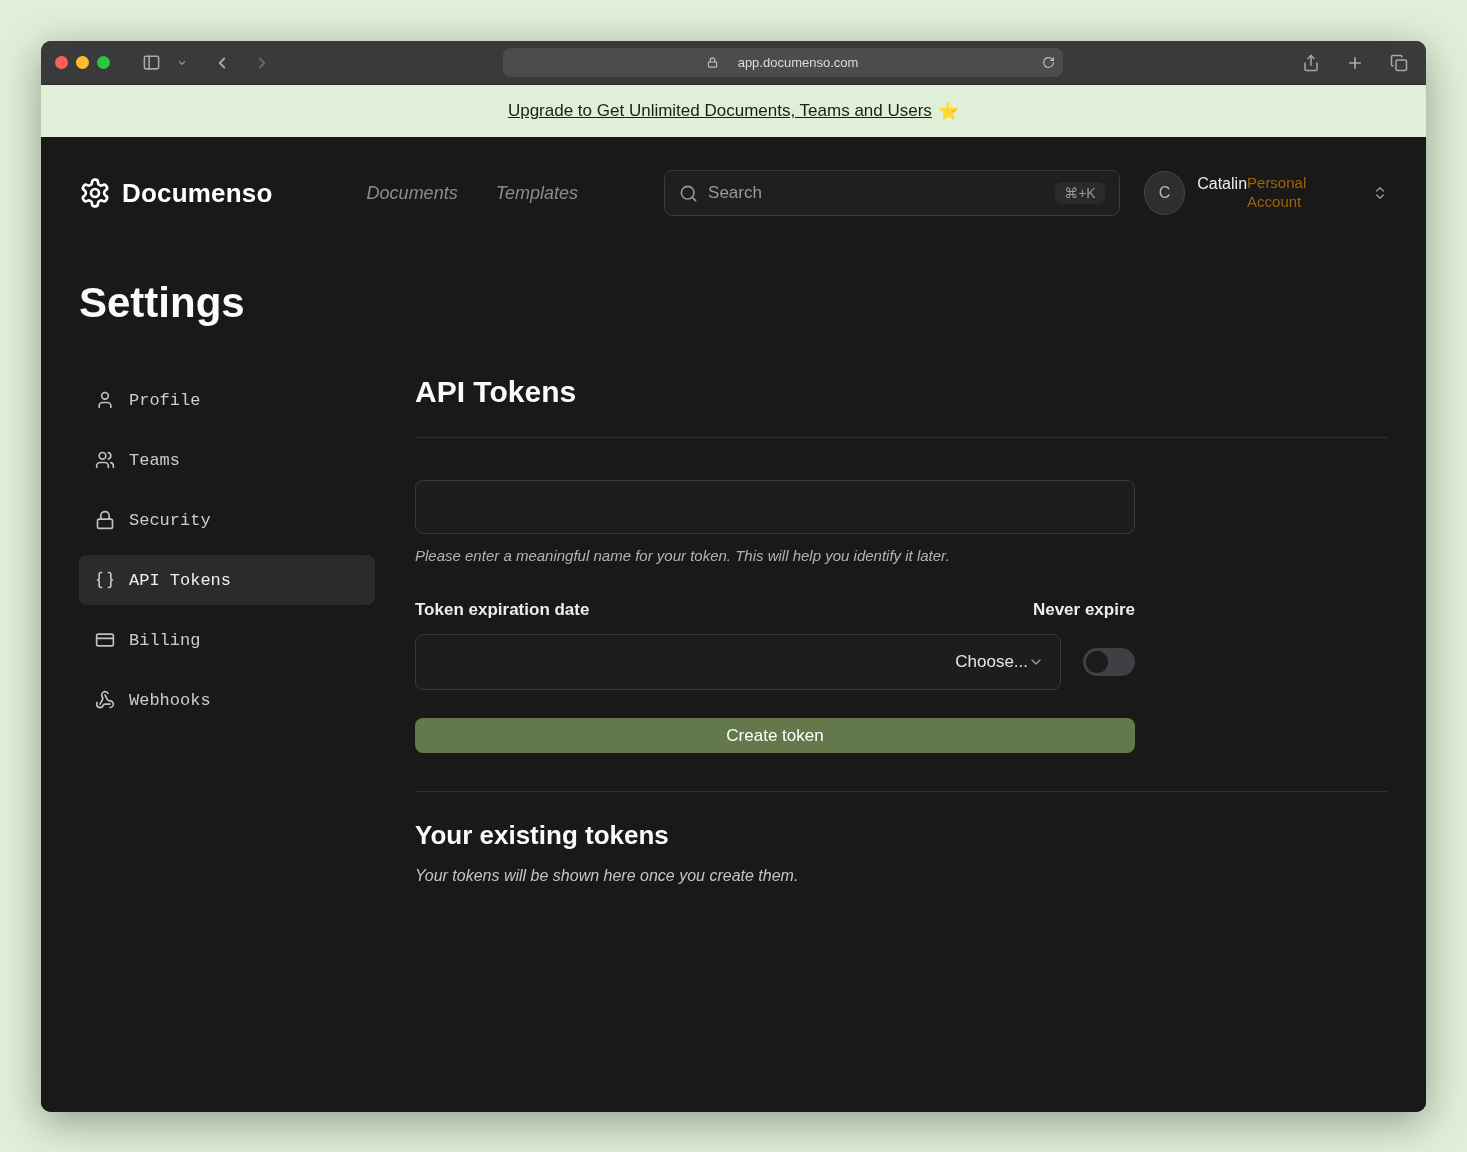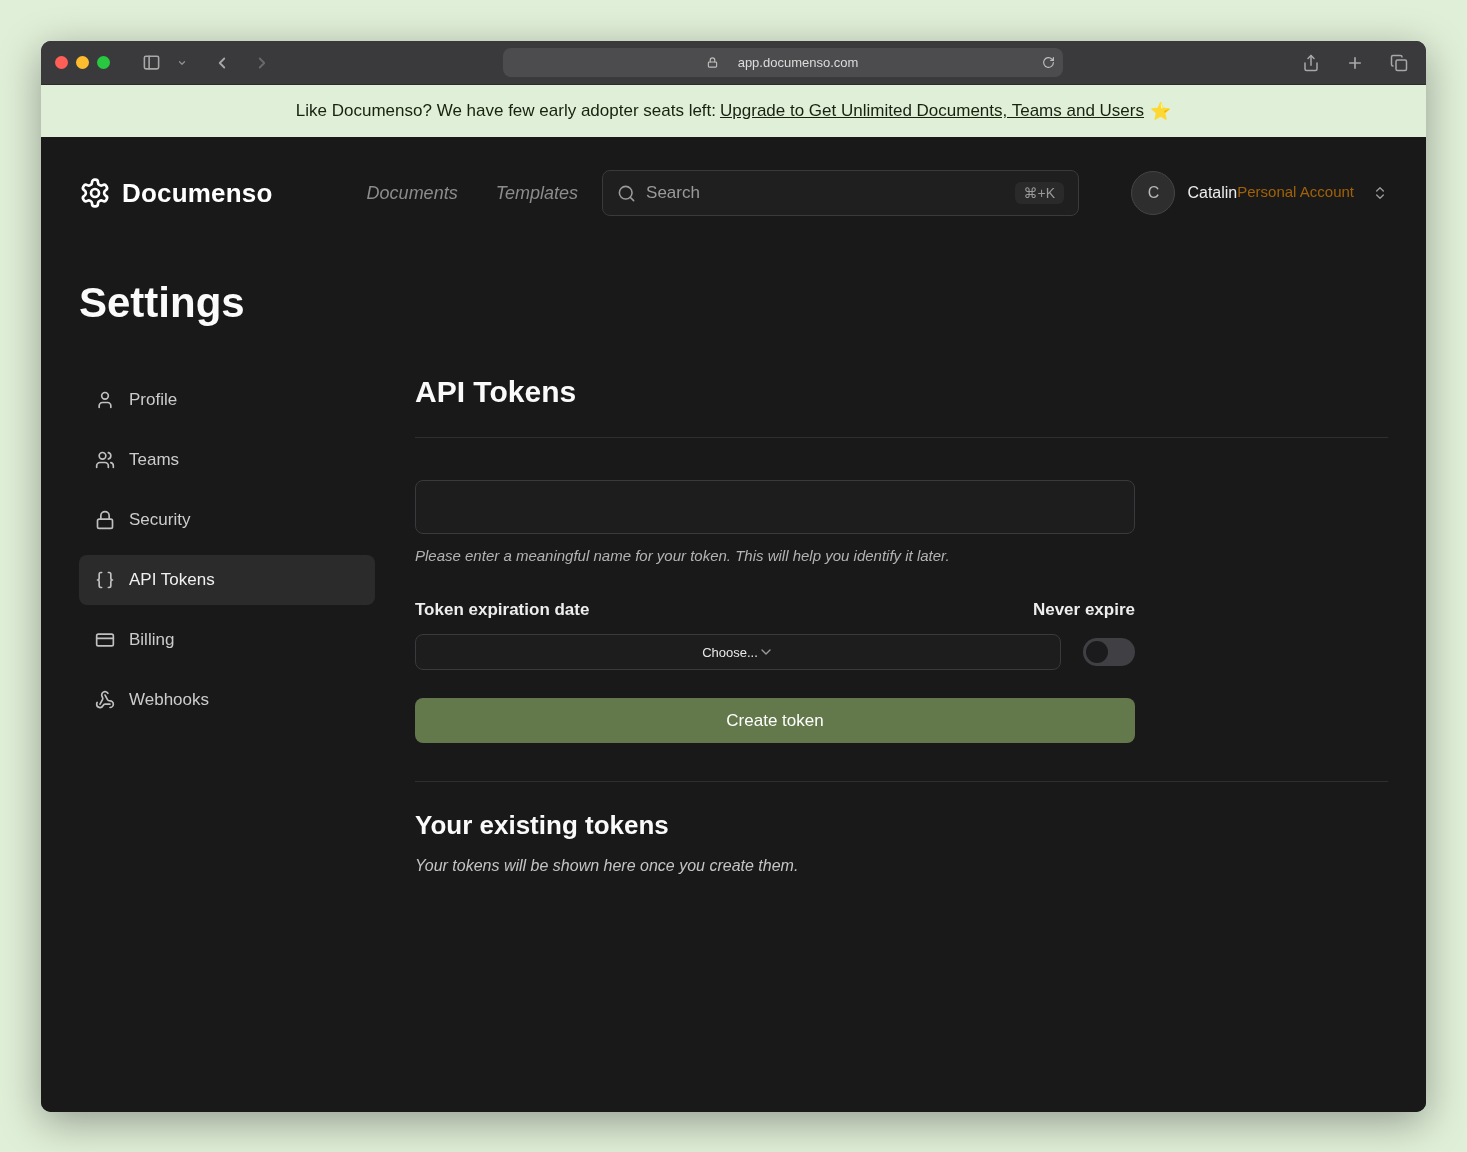--- a/index.html
+++ b/index.html
@@ -62,21 +62,21 @@
     height:975px; background:#191919; color:#ededed;
     padding:0 38px;
   }
   .app-header { display:flex; align-items:center; padding-top:26px; height:86px;gap:24px; }
   .brand { display:flex; align-items:center; gap:11px; cursor:pointer; }
   .brand .logo { color:#ffffff; }
   .brand .brand-name { font-size:26px; font-weight:bold; color:#ffffff; letter-spacing:.2px; }
   .top-nav { display:flex; gap:38px; margin-left:70px;font-style:italic; }
   .top-nav .nav-link { font-size:18px; color:#8c8c8c; cursor:pointer; }
   .search-box {
-    width:477px; height:46px;
+    margin-left:62px; width:477px; height:46px;
     border:1px solid #3a3a3c; border-radius:8px; background:#1f1f1f;
     display:flex; align-items:center; padding:0 14px; gap:10px; cursor:text;
   }
   .search-box .search-label { color:#9a9a9a; font-size:17px; flex:1; }
   .search-box .search-ic { color:#9a9a9a; }
   .search-box .shortcut {
     color:#9a9a9a; font-size:14px; background:#2a2a2a;
     border-radius:6px; padding:3px 9px;
   }
   .user-block { margin-left:auto; display:flex; align-items:center; gap:12px; cursor:pointer; }
@@ -88,21 +88,21 @@
   }
   .user-meta { display:flex; flex-direction:row; line-height:1.25; }
   .user-name { font-size:16px; color:#ededed; }
   .user-account { font-size:15px; color:#a16207; }
   .user-caret { color:#9a9a9a; margin-left:6px; }
 
   .page-title { font-size:42px; font-weight:bold; color:#fbfbfb; margin-top:56px; }
 
   
   .content { display:flex; margin-top:48px; gap:40px; }
-  .side { width:296px; flex-shrink:0; }
+  .side { width:296px; flex-shrink:0;font-family:Liberation Mono, monospace; }
   .side-item {
     height:50px; display:flex; align-items:center; gap:14px;
     padding:0 16px; border-radius:8px; margin-bottom:10px;
     color:#cccccc; font-size:17px; cursor:pointer;
   }
   .side-item .s-ic { color:#c0c0c0; }
   .side-item.active { background:#2b2b2b; color:#f0f0f0; }
 
   .main { flex:1; }
   .main-heading { font-size:30px; font-weight:bold; color:#fafafa; }
@@ -116,36 +116,36 @@
     margin-top:14px; width:720px; height:54px;
     background:#1d1d1d; border:1px solid #3a3a3c; border-radius:8px;
     color:#ededed; font-size:17px; padding:0 16px; outline:none;
     font-family:"Liberation Sans", sans-serif;
   }
   .hint { margin-top:13px; font-size:15px; font-style:italic; color:#b3b3b3; }
 
   .exp-row { margin-top:36px; display:flex; justify-content:space-between; align-items:flex-end; }
   .controls-row { margin-top:14px; display:flex; align-items:center; gap:22px; }
   .select {
-    flex:1; height:36px; border:1px solid #3a3a3c; border-radius:8px;
-    background:#1d1d1d; display:flex; align-items:center; justify-content:center;
-    padding:0 16px; color:#e8e8e8; font-size:13px; cursor:pointer;
+    flex:1; height:56px; border:1px solid #3a3a3c; border-radius:8px;
+    background:#1d1d1d; display:flex; align-items:center; justify-content:flex-end;
+    padding:0 16px; color:#e8e8e8; font-size:17px; cursor:pointer;
   }
   .select .sel-caret { color:#9a9a9a; }
   .toggle {
     width:52px; height:28px; border-radius:14px; background:#3f3f44;
     position:relative; cursor:pointer; flex-shrink:0;
   }
   .toggle .knob {
     position:absolute; left:3px; top:3px; width:22px; height:22px;
     border-radius:50%; background:#1b1b1d;
   }
 
   .create-btn {
-    margin-top:28px; width:720px; height:45px; border:none; border-radius:8px;
+    margin-top:28px; width:720px; height:35px; border:none; border-radius:8px;
     background:#63794b; color:#ffffff; font-size:17px; cursor:pointer;
     font-family:"Liberation Sans", sans-serif;
   }
 
   .existing-heading { font-size:26px; font-weight:bold; color:#fafafa; margin-top:6px; }
   .existing-hint { margin-top:16px; font-size:16px; font-style:italic; color:#c4c4c4; }
 </style>
 </head>
 <body>
 
@@ -216,21 +216,20 @@
       <span class="tool-ic">
         <svg width="18" height="18" viewBox="0 0 24 24" fill="none" stroke="currentColor" stroke-width="2" stroke-linecap="round" stroke-linejoin="round">
             <rect x="8" y="8" width="14" height="14" rx="2"></rect>
             <path d="M4 16c-1.1 0-2-.9-2-2V4c0-1.1.9-2 2-2h10c1.1 0 2 .9 2 2"></path>
           </svg>
       </span>
     </div>
   </div>
 
   <div class="banner">
-    <span>Like Documenso? We have few early adopter seats left: </span>
     <a>Upgrade to Get Unlimited Documents, Teams and Users</a>
     <span class="star">⭐</span>
   </div>
 
   <div class="page">
 
     <div class="app-header">
       <div class="brand">
         <span class="logo">
           <svg width="32" height="32" viewBox="0 0 24 24" fill="none" stroke="currentColor" stroke-width="2" stroke-linecap="round" stroke-linejoin="round">

